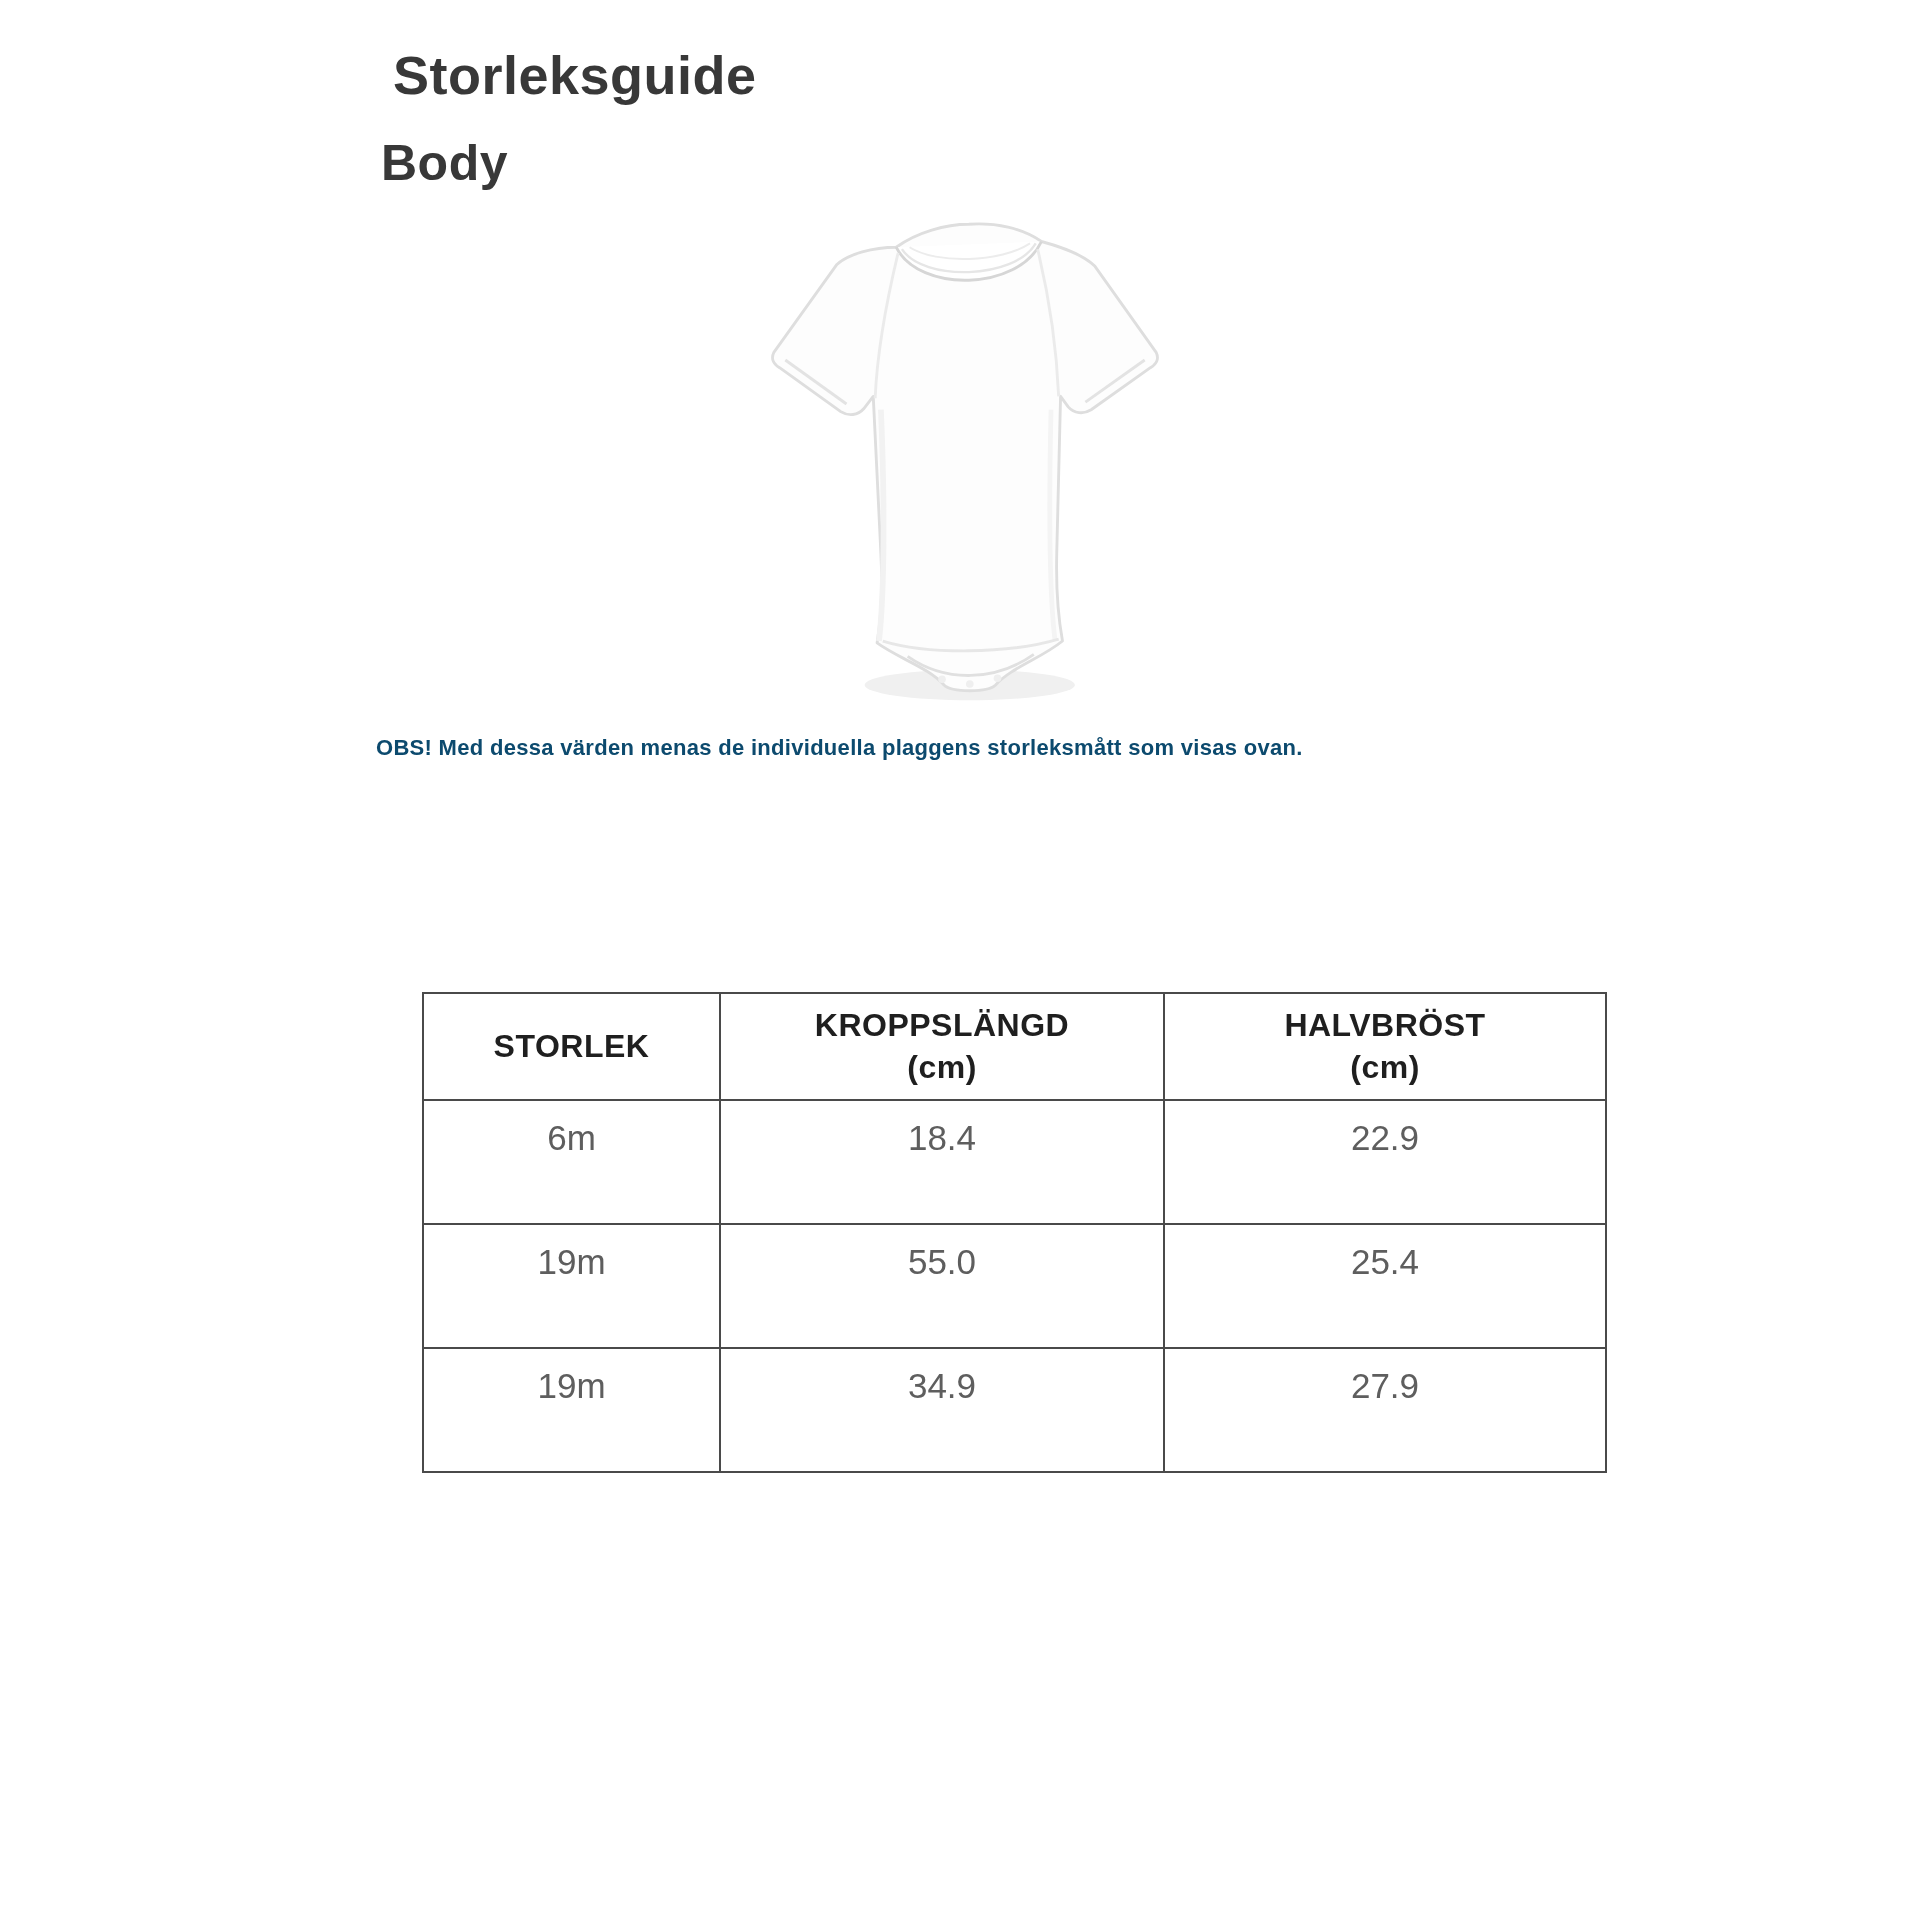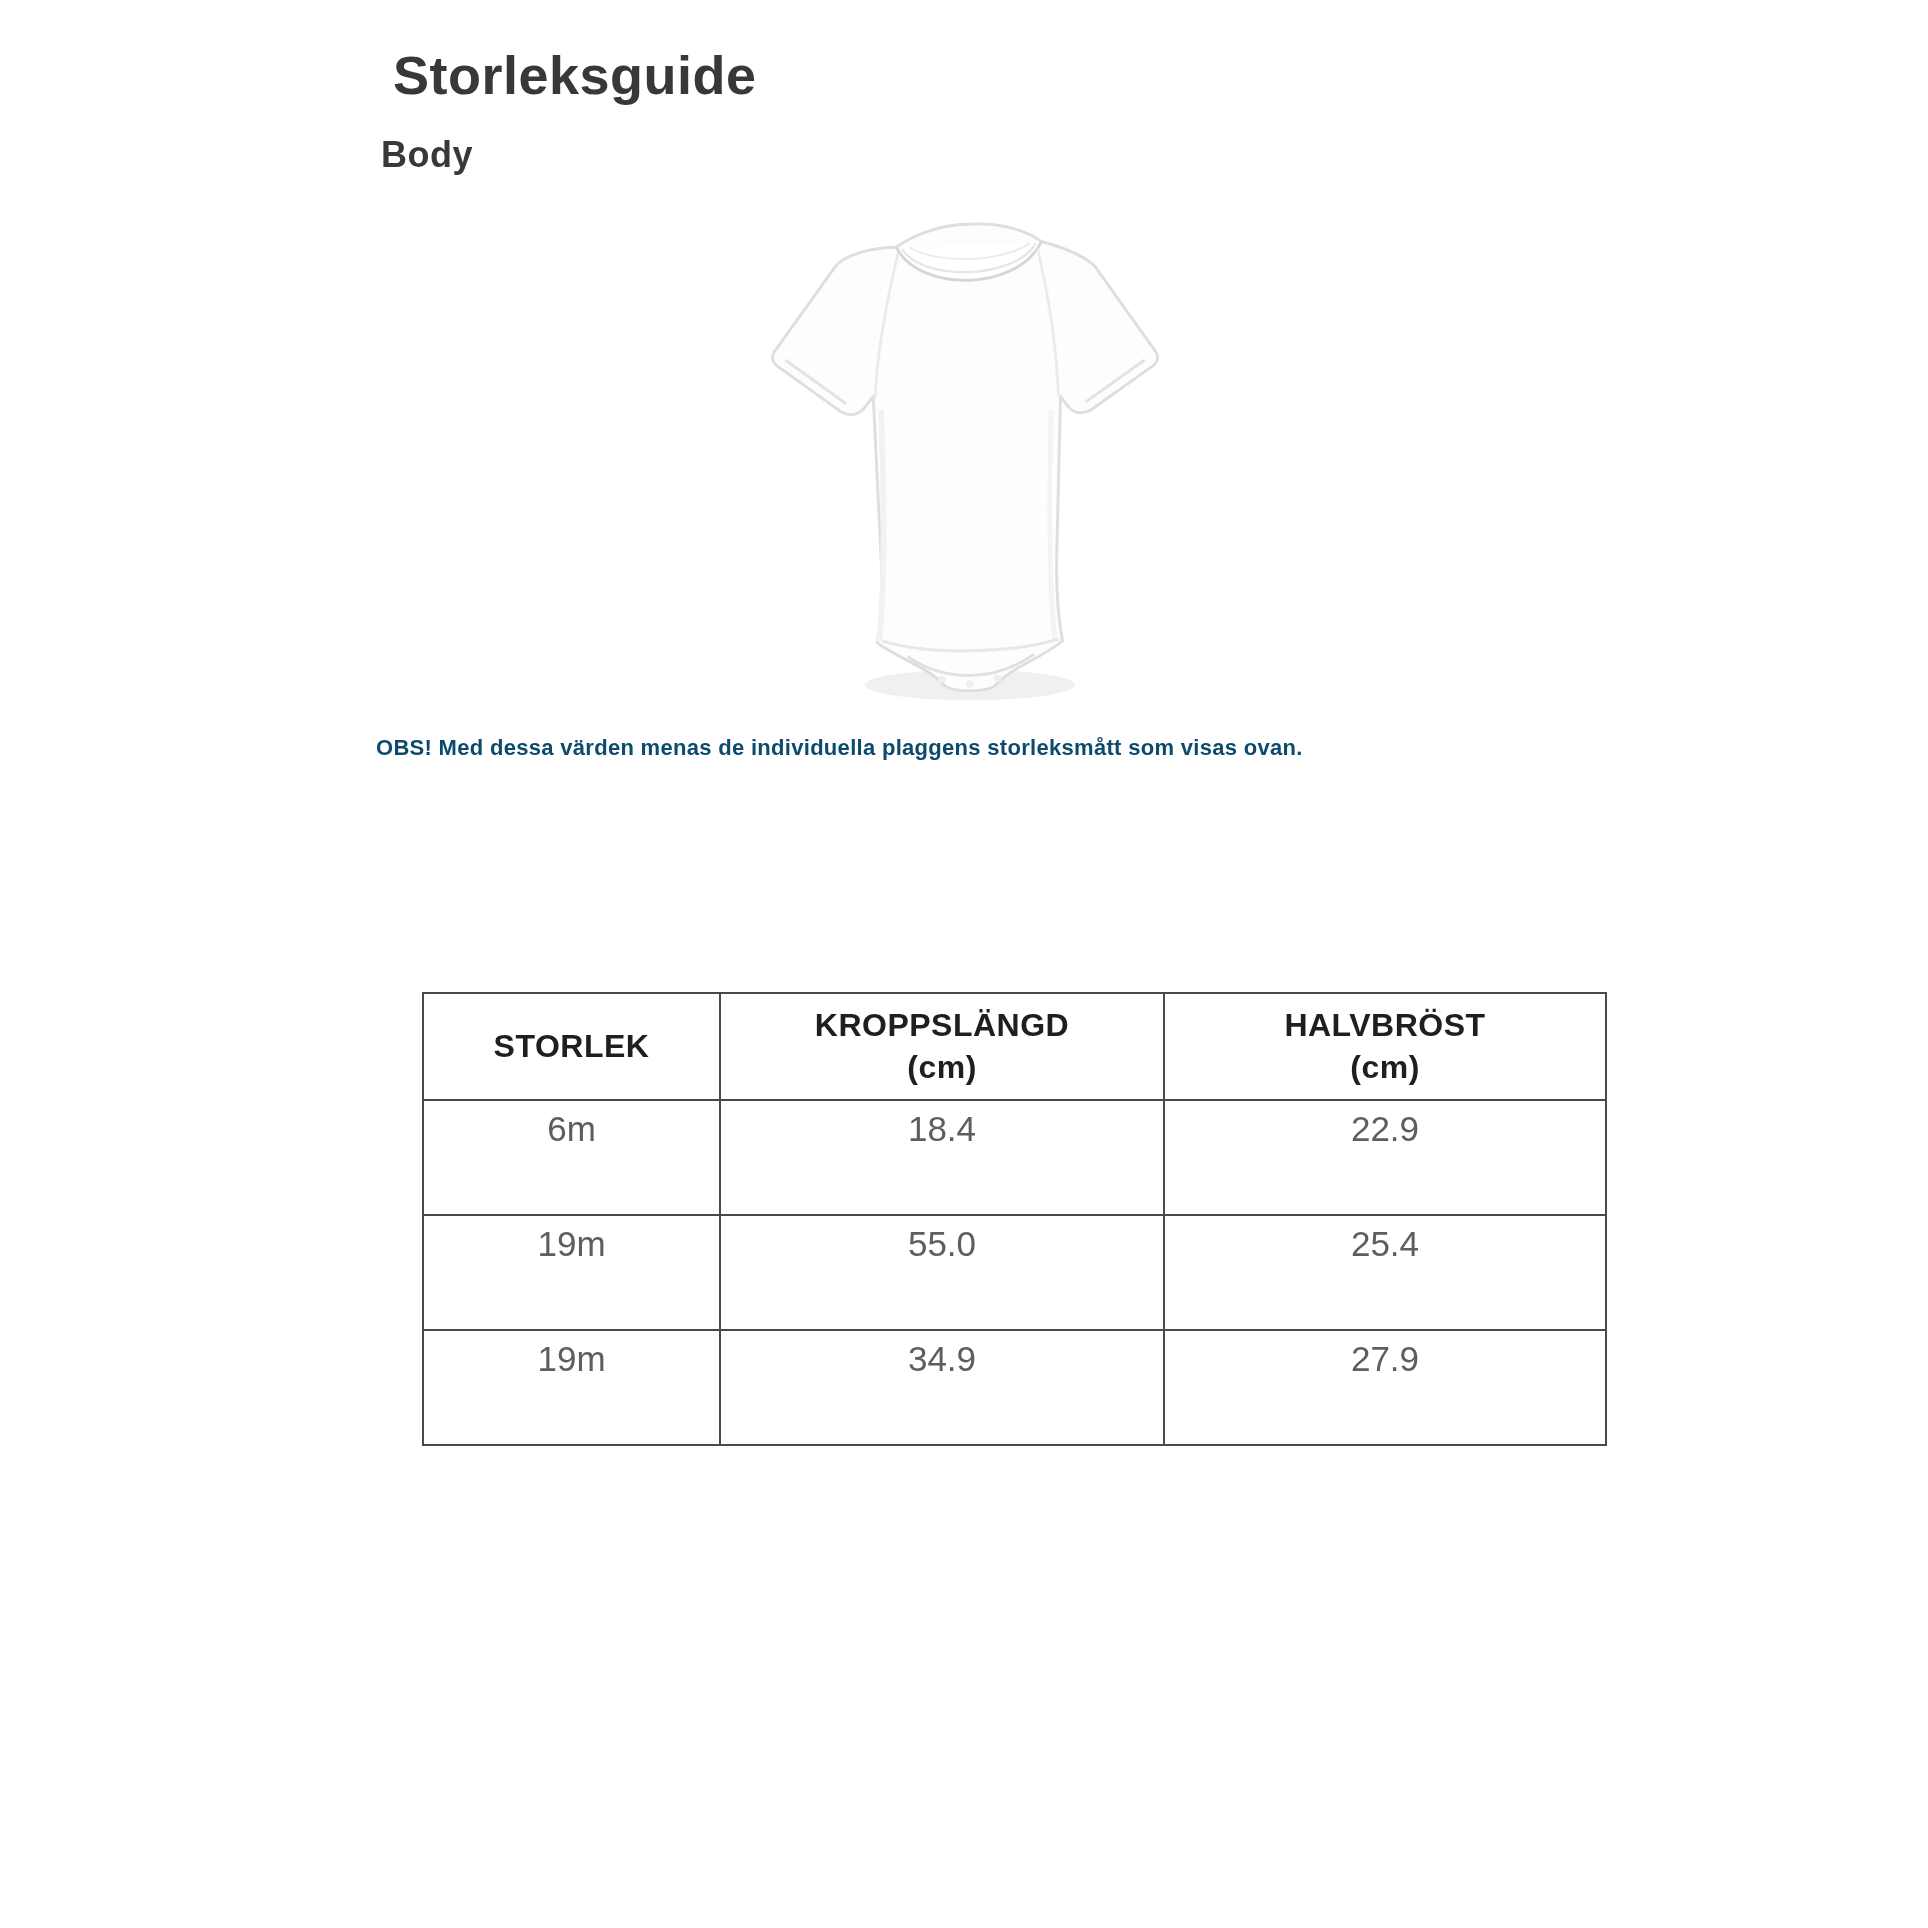--- a/index.html
+++ b/index.html
@@ -22,21 +22,21 @@
     font-size: 54px;
     font-weight: 600;
     letter-spacing: 0.5px;
     color: #383838;
     margin: 12px;
   }
   .page-subtitle {
     position: absolute;
     left: 381px;
     top: 134px;
-    font-size: 36px;
+    font-size: 50px;
     font-weight: 600;
     letter-spacing: 0.5px;
     color: #383838;
     margin: 0;
   }
   .product-image {
     position: absolute;
     left: 753px;
     top: 209px;
     width: 424px;
@@ -76,21 +76,21 @@
     font-size: 32px;
     font-weight: 700;
     color: #1f1f1f;
     letter-spacing: 0.5px;
     line-height: 1.3;
     padding: 0;
   }
   table.size-table td {
     height: 104px;
     vertical-align: top;
-    padding-top: 8px;
+    padding-top: 17px;
     font-size: 35px;
     font-weight: 400;
     color: #5e5e5e;
   }
   .col-size   { width: 297px; }
   .col-length { width: 444px; }
   .col-chest  { width: 442px; }
   .hdr-unit:empty { display: none; }
 </style>
 </head>

